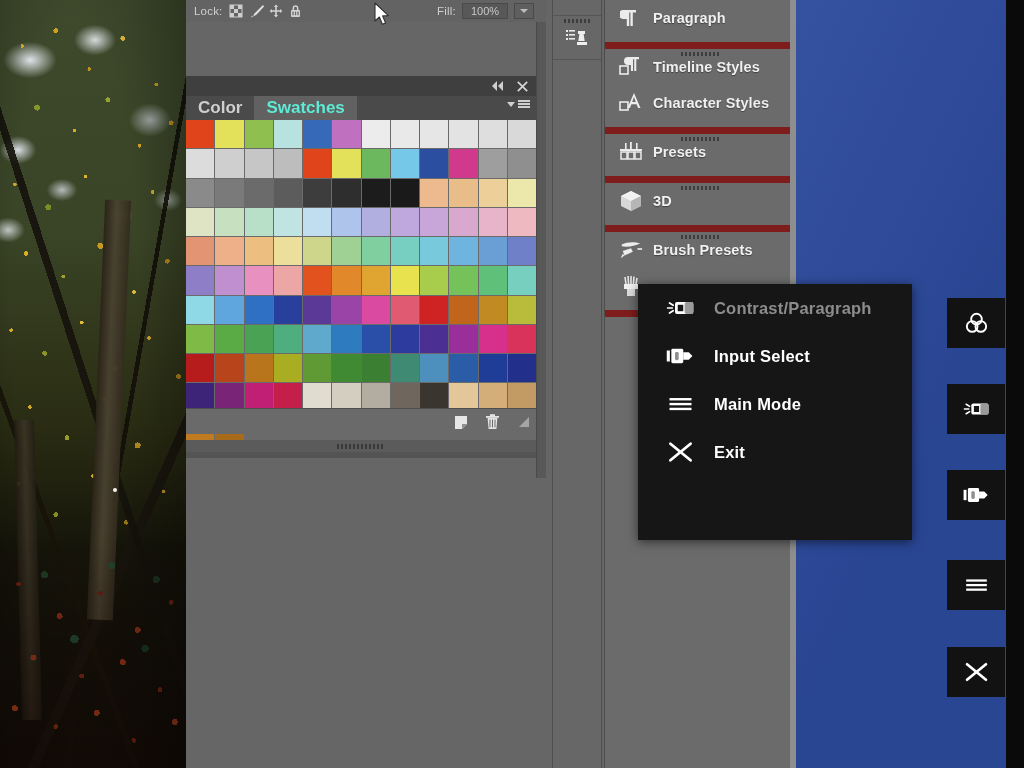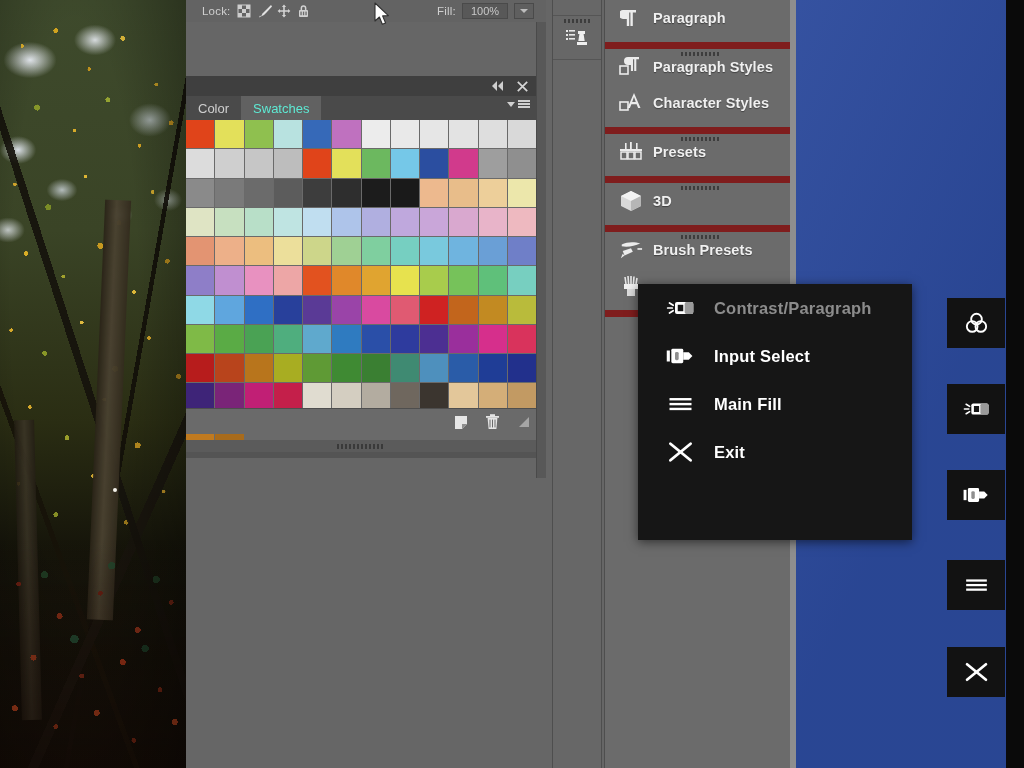--- a/index.html
+++ b/index.html
@@ -112,21 +112,21 @@
   .ph-dot { position:absolute; left:113px; top:488px; width:4px; height:4px; border-radius:50%; background:#f4f2ea; }
   .ph-vig { position:absolute; inset:0; background:radial-gradient(ellipse at 40% 38%, rgba(0,0,0,0) 40%, rgba(0,0,0,.42) 100%); }
 
   
   #ps-bg { position:absolute; left:186px; top:0; width:624px; height:768px; background:#666666; }
 
   
   #layers-opt-bar {
     position:absolute; left:186px; top:0; width:360px; height:22px;
     background:#636363; color:#d5d5d5; font-size:11.5px;
-    display:flex; align-items:center; gap:6px; padding-left:16px;
+    display:flex; align-items:center; gap:6px; padding-left:8px;
   }
   #layers-opt-bar .lbl { color:#cfcfcf; font-size:11.5px; letter-spacing:.2px; }
   .lockicon { width:14px; height:14px; display:inline-block; position:relative; opacity:.92; }
   #fill-field {
     width:46px; height:16px; background:#585858; border:1px solid #4a4a4a;
     color:#c8c8c8; font-size:11px; display:flex; align-items:center; justify-content:center;
   }
   #fill-drop {
     width:20px; height:16px; background:#5f5f5f; border:1px solid #4a4a4a;
     display:flex; align-items:center; justify-content:center;
@@ -161,21 +161,21 @@
   #layer-lock { width:34px; display:flex; align-items:center; justify-content:center; }
 
   
   #sw-panel { position:absolute; left:186px; top:76px; width:350px; height:382px; background:#545454; }
   #sw-titlebar {
     height:20px; background:#3f3f3f; display:flex; align-items:center;
     justify-content:flex-end; gap:12px; padding-right:8px;
   }
   #sw-tabs { height:24px; background:#4a4a4a; display:flex; align-items:stretch; position:relative; }
   .sw-tab {
-    display:flex; align-items:center; padding:0 12px; font-size:13px; font-weight:400;
+    display:flex; align-items:center; padding:0 12px; font-size:17px; font-weight:700;
     color:#cfcfcf; background:#4a4a4a;
   }
   .sw-tab.active { background:#616161; color:#5eead4; }
   #sw-menu-btn { position:absolute; right:6px; top:4px; display:flex; align-items:center; gap:3px; }
   #sw-grid-wrap { padding:0; background:#5e5e5e; }
   #sw-grid { display:grid; grid-template-columns:repeat(12, 1fr); gap:1px; background:#6a6a6a; }
   .sw-cell { width:100%; aspect-ratio:1/1; }
   .sw-cell.empty { background:#6a6a6a; }
   #sw-footer {
     position:absolute; left:0; bottom:24px; width:350px; height:26px; background:#6a6a6a;
@@ -533,21 +533,21 @@
       </div>
       <div class="pl-group">
         <span class="grip"></span>
         <div class="pl-item">
           <span class="pl-icon">
             <svg width="24" height="22" viewBox="0 0 24 22">
               <rect x="1" y="10" width="8" height="8" fill="none" stroke="#ececec" stroke-width="1.6"></rect>
               <path d="M9 1 h11 v2.2 h-2.7 V15 h-2.1 V3.2 h-1.2 V15 h-2.1 V9 H9 a4 4 0 0 1 0-8 Z" fill="#ececec"></path>
             </svg>
           </span>
-          <span class="txt">Paragraph Styles</span>
+          <span class="txt">Timeline Styles</span>
         </div>
         <div class="pl-item">
           <span class="pl-icon">
             <svg width="24" height="22" viewBox="0 0 24 22">
               <rect x="1" y="10" width="8" height="8" fill="none" stroke="#ececec" stroke-width="1.6"></rect>
               <path d="M15 1 L21.5 16 h-2.4 l-1.5-3.8 h-5.2 L10.9 16 H8.5 Z M13.2 10 h3.6 L15 5 Z" fill="#ececec"></path>
             </svg>
           </span>
           <span class="txt">Character Styles</span>
         </div>
@@ -644,21 +644,21 @@
       <div class="osd-row">
         <span class="osd-ico">
           <svg width="33" height="28" viewBox="0 0 36 30">
             <g fill="#ffffff">
               <rect x="6" y="8.5" width="24" height="2.6"></rect>
               <rect x="6" y="13.8" width="24" height="2.6"></rect>
               <rect x="6" y="19.1" width="24" height="2.6"></rect>
             </g>
           </svg>
         </span>
-        <span class="osd-lbl">Main Fill</span>
+        <span class="osd-lbl">Main Mode</span>
       </div>
       <div class="osd-row">
         <span class="osd-ico">
           <svg width="33" height="28" viewBox="0 0 36 30">
             <g stroke="#ffffff" stroke-width="3.1" stroke-linecap="round">
               <path d="M7 6 L29 24"></path>
               <path d="M29 6 L7 24"></path>
             </g>
           </svg>
         </span>

